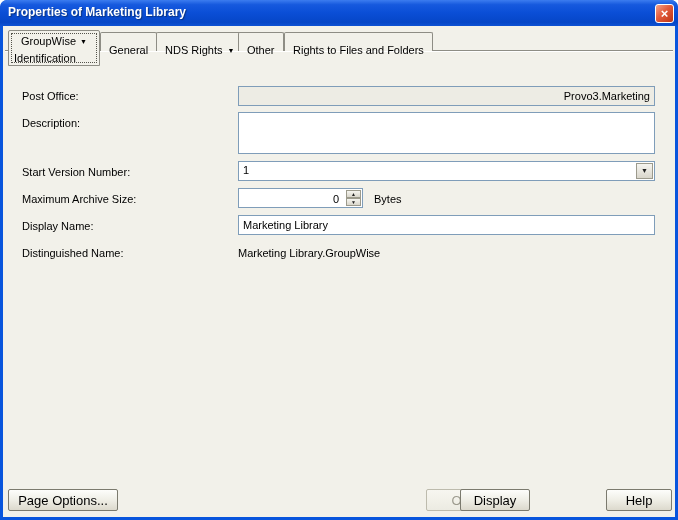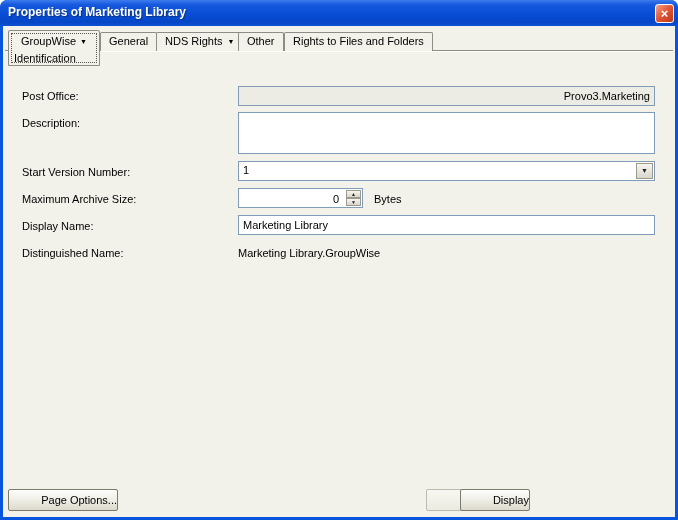--- a/index.html
+++ b/index.html
@@ -34,21 +34,21 @@
   .dlg-body {
     position:absolute; top:26px; left:3px; width:672px; height:491px;
     background:#F2F1EA;
   }
 
   
   .tabline { position:absolute; top:24px; left:2px; width:668px; height:1px; background:#8E8D85; box-shadow:0 1px 0 #fff; }
   .tab {
     position:absolute; top:6px; height:19px; line-height:17px;
     border:1px solid #8E8D85; border-bottom:none; border-radius:2px 2px 0 0;
-    background:#F2F1EA; padding:0 8px; text-align:center; cursor:pointer; white-space:nowrap;
+    background:#F2F1EA; padding:9px 8px; text-align:center; cursor:pointer; white-space:nowrap;
   }
   .tab .arr { font-size:7px; margin-left:5px; position:relative; top:-1px; }
   .tab-active {
     top:4px; left:5px; width:92px; height:36px; z-index:5;
     border:1px solid #8E8D85; border-radius:2px 2px 0 0;
     background:#F2F1EA; padding:0; cursor:pointer; position:absolute;
   }
   .tab-active::after {
     content:""; position:absolute; left:2px; top:2px; right:2px; bottom:2px;
     border:1px dotted #55544C; pointer-events:none;
@@ -101,21 +101,21 @@
     text-align:center; color:#222; padding:0; cursor:pointer;
   }
   .spin-up { top:0; }
   .spin-down { top:8px; }
 
   
   .btn {
     position:absolute; top:463px; height:22px; cursor:pointer;
     border:1px solid #7B7A6E; border-radius:2px;
     background:linear-gradient(to bottom,#FDFDFB 0%,#EFEEE6 50%,#DCD9CD 100%);
-    font-family:"Liberation Sans", sans-serif; font-size:11px; color:#000; text-align:right;
+    font-family:"Liberation Sans", sans-serif; font-size:13px; color:#000; text-align:center;
   }
   .btn.disabled {
     color:#9D9B8F; border-color:#BDBBAD; cursor:default;
     background:linear-gradient(to bottom,#F7F6F0,#ECEBE2);
     margin-left:40px;
   }
   .b-pageopts { left:5px;  width:110px; }
   .b-ok       { left:383px; width:70px; }
   .b-cancel   { left:457px; width:70px; }
   .b-apply    { left:530px; width:70px; }
@@ -180,15 +180,16 @@
     </div>
     <span class="unit-bytes">Bytes</span>
 
     <input class="fld f-dn" type="text" value="Marketing Library" style="">
 
     <span class="v-dname">Marketing Library.GroupWise</span>
 
     <button class="btn b-pageopts">Page Options...</button>
     <button class="btn b-ok disabled" disabled="">OK</button>
     <button class="btn b-cancel">Display</button>
+    <button class="btn b-help">Help</button>
 
   </div>
 </div>
 
 </body></html>

